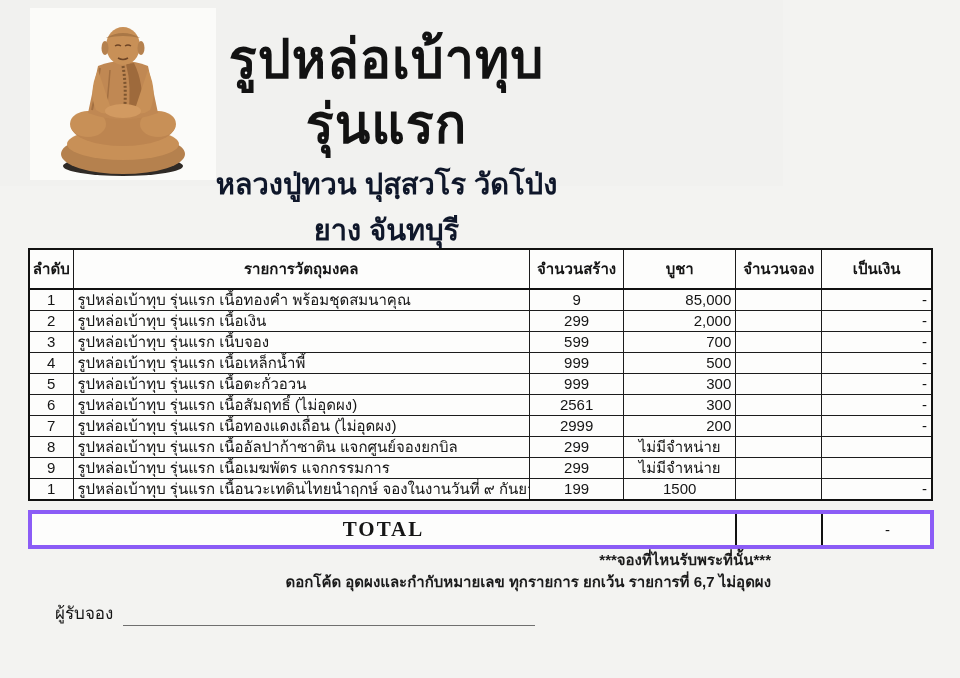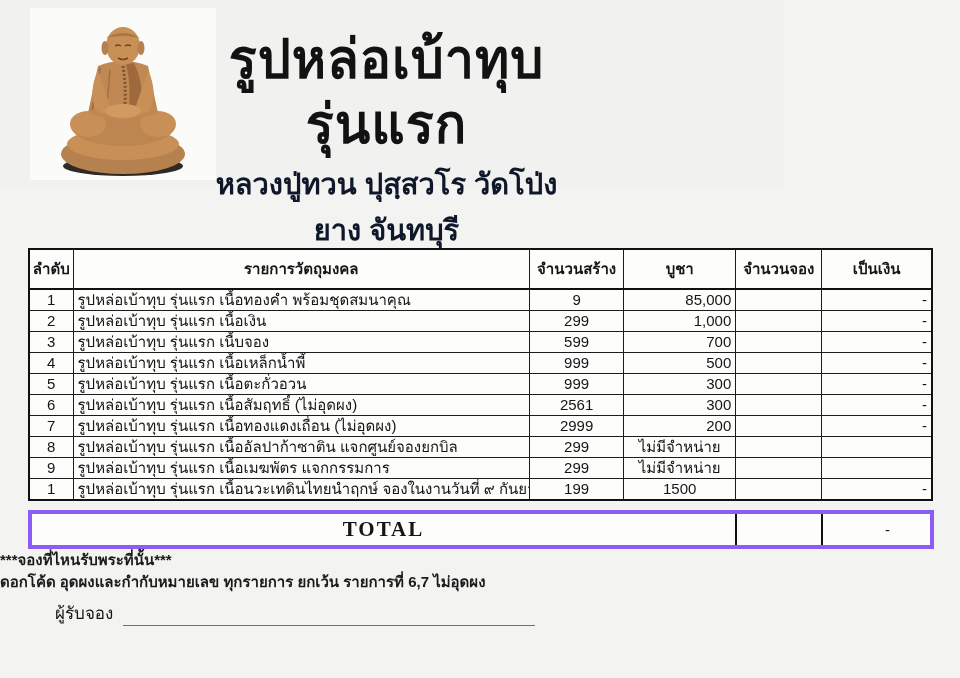--- a/index.html
+++ b/index.html
@@ -46,21 +46,21 @@
   td.c-amt{text-align:right;padding-right:14px;}
   table.total-table{margin-top:9px;border:4px solid #8b5cf6;}
   table.total-table td{height:29px;border:2px solid #111;}
   .total-label{
     text-align:center;font-family:"Liberation Serif","DejaVu Serif",serif;
     font-weight:700;font-size:21px;letter-spacing:2px;
   }
   .total-amt{text-align:right;padding-right:40px;font-size:15px;}
 
   
-  .notes{position:absolute;left:0;top:549px;width:771px;text-align:left;font-size:15px;font-weight:700;color:#1a1a1a;}
+  .notes{position:absolute;left:0;top:549px;width:771px;text-align:right;font-size:15px;font-weight:700;color:#1a1a1a;}
   .notes div{line-height:22px;}
   .receiver-row{position:absolute;left:55px;top:600px;width:480px;display:flex;align-items:flex-end;height:26px;font-size:17px;}
   .receiver-row .blank-line{flex:1;border-bottom:1px solid #6f6f6f;}
   .receiver-label{padding-right:10px;}
 </style>
 </head>
 <body>
 
 <div class="page">
 
@@ -130,21 +130,21 @@
             <td class="c-item">รูปหล่อเบ้าทุบ รุ่นแรก เนื้อทองคำ พร้อมชุดสมนาคุณ</td>
             <td class="c-made">9</td>
             <td class="c-price ta-r">85,000</td>
             <td class="c-res"></td>
             <td class="c-amt">-</td>
           </tr>
           <tr>
             <td class="c-no">2</td>
             <td class="c-item">รูปหล่อเบ้าทุบ รุ่นแรก เนื้อเงิน</td>
             <td class="c-made">299</td>
-            <td class="c-price ta-r">1,000</td>
+            <td class="c-price ta-r">2,000</td>
             <td class="c-res"></td>
             <td class="c-amt">-</td>
           </tr>
           <tr>
             <td class="c-no">3</td>
             <td class="c-item">รูปหล่อเบ้าทุบ รุ่นแรก เนื้บจอง</td>
             <td class="c-made">599</td>
             <td class="c-price ta-r">700</td>
             <td class="c-res"></td>
             <td class="c-amt">-</td>

